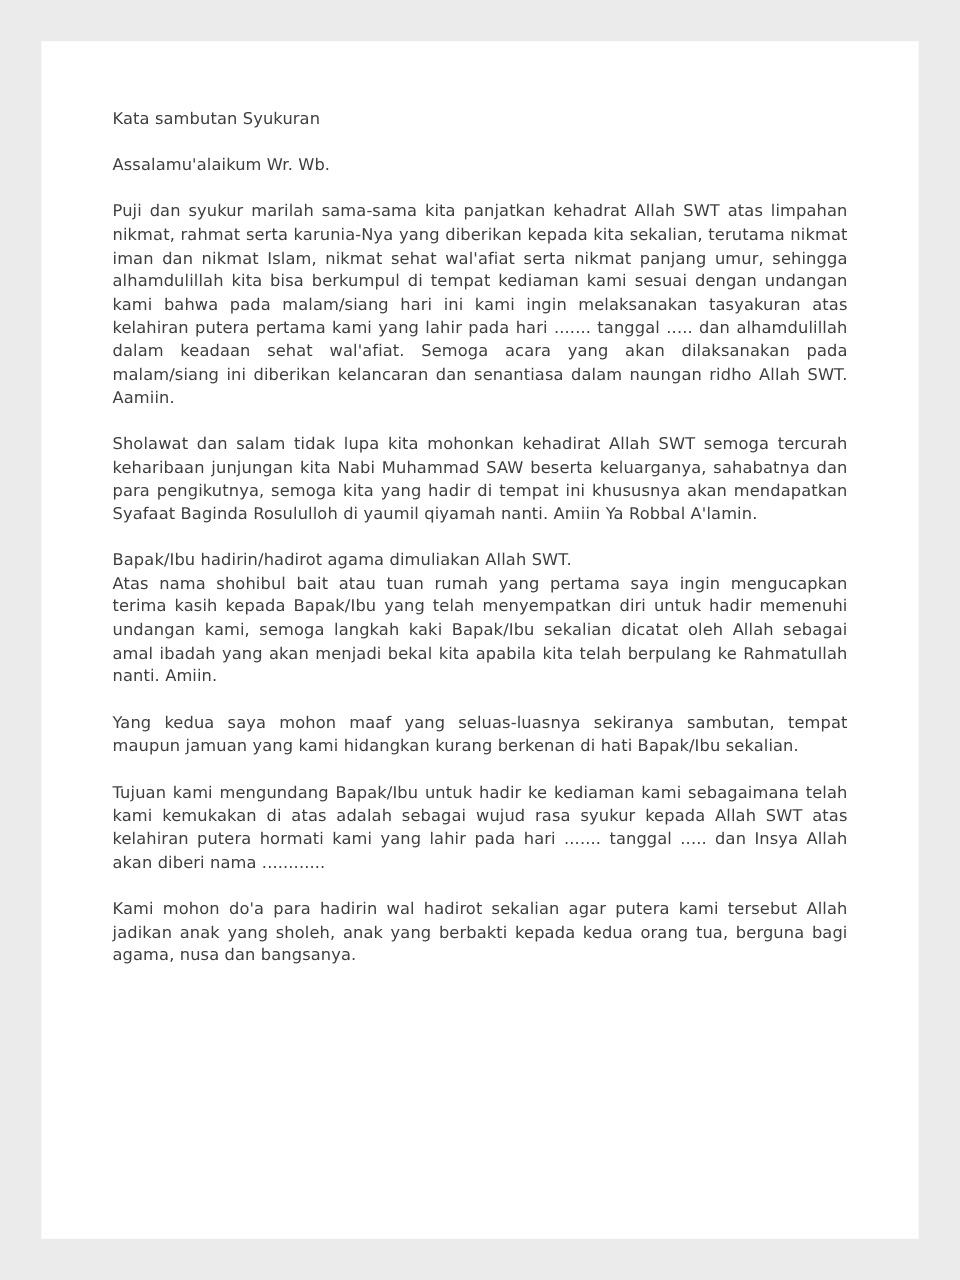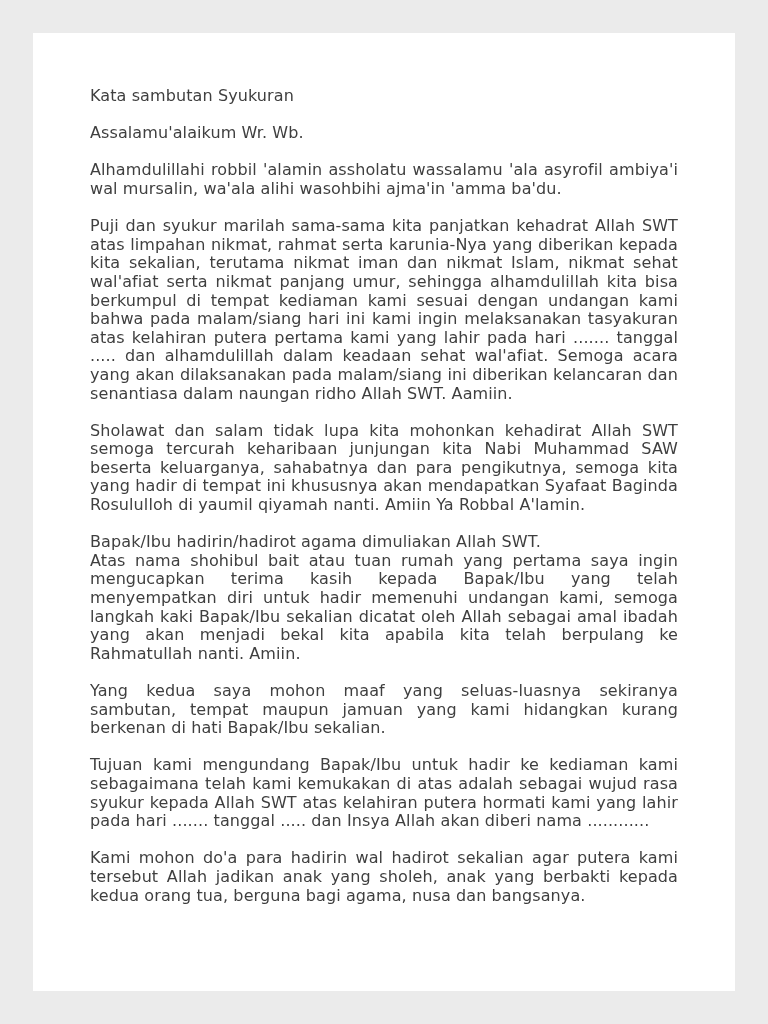--- a/index.html
+++ b/index.html
@@ -20,21 +20,21 @@
   .paper {
     width: 702px;
     height: 958px;
     background: #ffffff;
     box-sizing: border-box;
     padding: 54px 57px 40px 57px;
     overflow: hidden;
   }
   .doc {
     color: #3f3f3f;
-    font-size: 16px;
+    font-size: 13px;
     line-height: 18.6px;
     letter-spacing: 0.1px;
   }
   .block {
     margin: 0 0 18.6px 0;
   }
   .line {
     text-align: left;
     white-space: nowrap;
   }
@@ -46,21 +46,20 @@
 <body>
 
 <div class="canvas">
   <div class="paper">
     <div class="doc">
 
       <div class="block line">Kata sambutan Syukuran</div>
 
       <div class="block line">Assalamu'alaikum Wr. Wb.</div>
 
-      <div class="block para">Alhamdulillahi robbil 'alamin assholatu wassalamu 'ala asyrofil ambiya'i wal mursalin, wa'ala alihi wasohbihi ajma'in 'amma ba'du.</div>
 
       <div class="block">
       </div>
 
       <div class="block para">Puji dan syukur marilah sama-sama kita panjatkan kehadrat Allah SWT atas limpahan nikmat, rahmat serta karunia-Nya yang diberikan kepada kita sekalian, terutama nikmat iman dan nikmat Islam, nikmat sehat wal'afiat serta nikmat panjang umur, sehingga alhamdulillah kita bisa berkumpul di tempat kediaman kami sesuai dengan undangan kami bahwa pada malam/siang hari ini kami ingin melaksanakan tasyakuran atas kelahiran putera pertama kami yang lahir pada hari ....... tanggal ..... dan alhamdulillah dalam keadaan sehat wal'afiat. Semoga acara yang akan dilaksanakan pada malam/siang ini diberikan kelancaran dan senantiasa dalam naungan ridho Allah SWT. Aamiin.</div>
 
       <div class="block para">Sholawat dan salam tidak lupa kita mohonkan kehadirat Allah SWT semoga tercurah keharibaan junjungan kita Nabi Muhammad SAW beserta keluarganya, sahabatnya dan para pengikutnya, semoga kita yang hadir di tempat ini khususnya akan mendapatkan Syafaat Baginda Rosululloh di yaumil qiyamah nanti. Amiin Ya Robbal A'lamin.</div>
 
       <div class="block">
         <div class="line">Bapak/Ibu hadirin/hadirot agama dimuliakan Allah SWT.</div>

